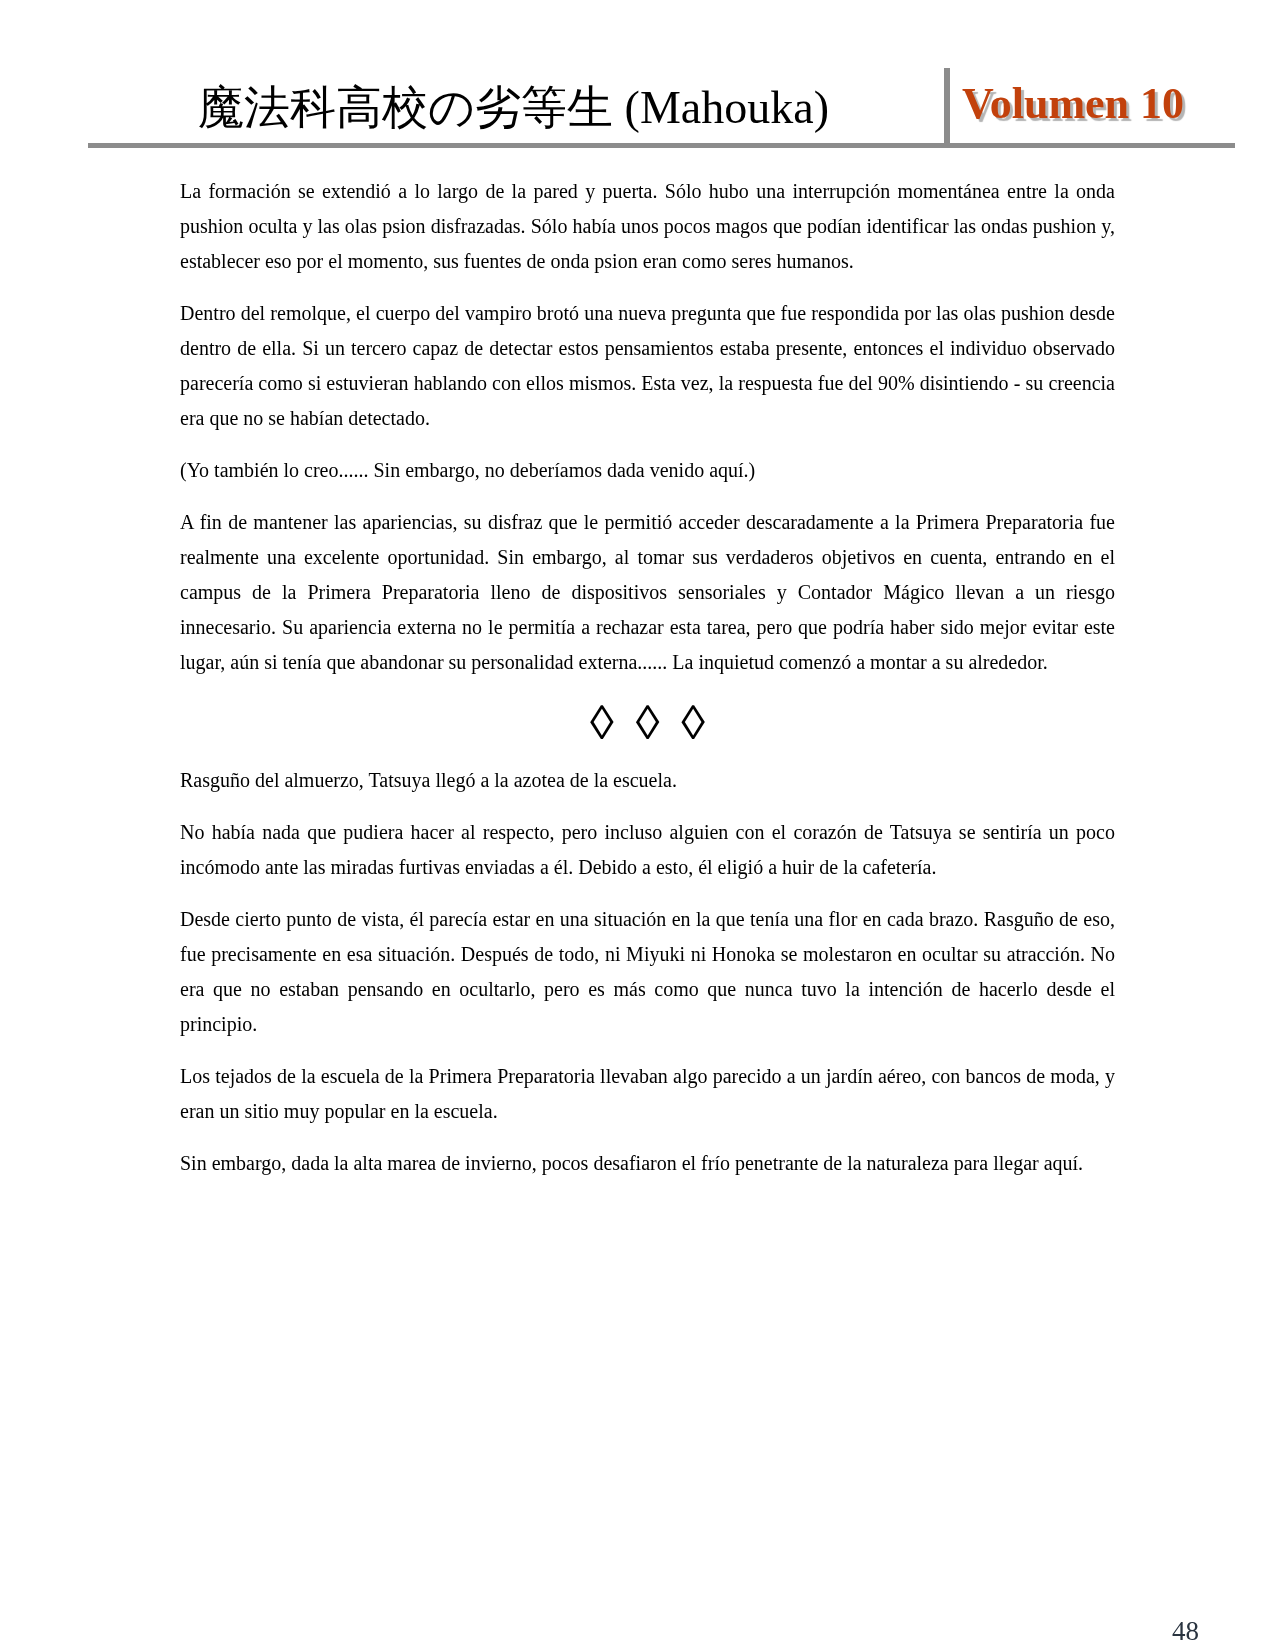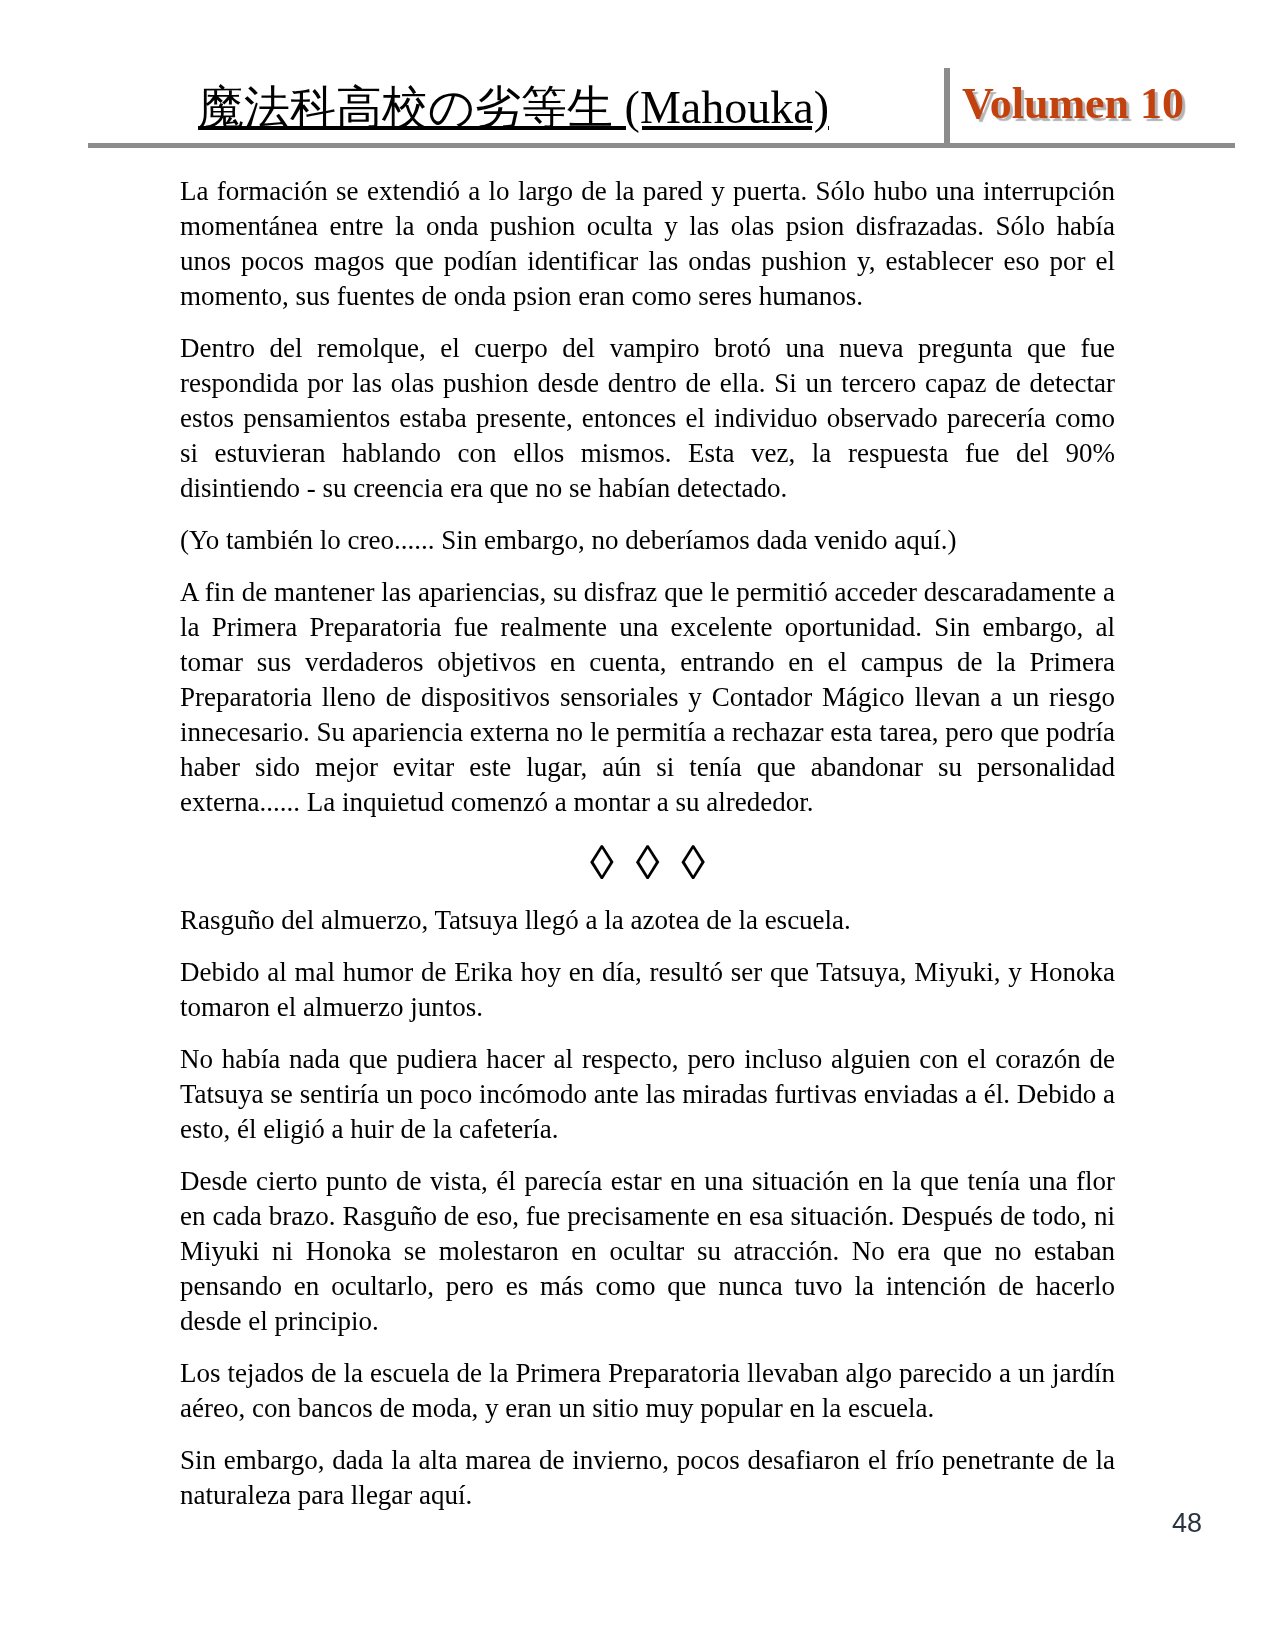--- a/index.html
+++ b/index.html
@@ -17,21 +17,20 @@
   .book-title {
     position: absolute;
     left: 198px;
     top: 80px;
     font-size: 46px;
     font-weight: normal;
     line-height: 56px;
     color: #000000;
     white-space: nowrap;
     font-family: "Liberation Serif", serif;
-    text-decoration: underline;
   }
   .header-vbar {
     position: absolute;
     left: 944px;
     top: 68px;
     width: 6px;
     height: 80px;
     background: #8c8c8c;
   }
   .volume-label {
@@ -55,42 +54,42 @@
     background: #8c8c8c;
   }
   
   .body-column {
     position: absolute;
     left: 180px;
     top: 174px;
     width: 935px;
   }
   .body-column p {
-    font-size: 27px;
+    font-size: 20px;
     line-height: 35px;
     text-align: justify;
     margin-bottom: 17px;
     color: #000000;
   }
   .scene-separator {
     text-align: center;
     font-size: 48px;
     line-height: 52px;
     margin: 6px 0 14px 0;
     word-spacing: 10px;
     font-weight: normal;
     color: #000000;
   }
   
   .page-number {
     position: absolute;
     left: 1172px;
-    top: 1508px;
+    top: 1616px;
     font-size: 27px;
-    font-family: Liberation Sans, sans-serif;
+    font-family: Liberation Serif, serif;
     color: #2a3440;
   }
 </style>
 </head>
 <body>
 
 <div class="page">
 
   <h1 class="book-title">魔法科高校の劣等生 (Mahouka)</h1>
 
@@ -102,21 +101,20 @@
 
   <div class="body-column">
     <p>La formación se extendió a lo largo de la pared y puerta. Sólo hubo una interrupción momentánea entre la onda pushion oculta y las olas psion disfrazadas. Sólo había unos pocos magos que podían identificar las ondas pushion y, establecer eso por el momento, sus fuentes de onda psion eran como seres humanos.</p>
     <p>Dentro del remolque, el cuerpo del vampiro brotó una nueva pregunta que fue respondida por las olas pushion desde dentro de ella. Si un tercero capaz de detectar estos pensamientos estaba presente, entonces el individuo observado parecería como si estuvieran hablando con ellos mismos. Esta vez, la respuesta fue del 90% disintiendo - su creencia era que no se habían detectado.</p>
     <p>(Yo también lo creo...... Sin embargo, no deberíamos dada venido aquí.)</p>
     <p>A fin de mantener las apariencias, su disfraz que le permitió acceder descaradamente a la Primera Preparatoria fue realmente una excelente oportunidad. Sin embargo, al tomar sus verdaderos objetivos en cuenta, entrando en el campus de la Primera Preparatoria lleno de dispositivos sensoriales y Contador Mágico llevan a un riesgo innecesario. Su apariencia externa no le permitía a rechazar esta tarea, pero que podría haber sido mejor evitar este lugar, aún si tenía que abandonar su personalidad externa...... La inquietud comenzó a montar a su alrededor.</p>
 
     <div class="scene-separator">◊ ◊ ◊</div>
 
     <p>Rasguño del almuerzo, Tatsuya llegó a la azotea de la escuela.</p>
-    <p>Debido al mal humor de Erika hoy en día, resultó ser que Tatsuya, Miyuki, y Honoka tomaron el almuerzo juntos.</p>
     <p>No había nada que pudiera hacer al respecto, pero incluso alguien con el corazón de Tatsuya se sentiría un poco incómodo ante las miradas furtivas enviadas a él. Debido a esto, él eligió a huir de la cafetería.</p>
     <p>Desde cierto punto de vista, él parecía estar en una situación en la que tenía una flor en cada brazo. Rasguño de eso, fue precisamente en esa situación. Después de todo, ni Miyuki ni Honoka se molestaron en ocultar su atracción. No era que no estaban pensando en ocultarlo, pero es más como que nunca tuvo la intención de hacerlo desde el principio.</p>
     <p>Los tejados de la escuela de la Primera Preparatoria llevaban algo parecido a un jardín aéreo, con bancos de moda, y eran un sitio muy popular en la escuela.</p>
     <p>Sin embargo, dada la alta marea de invierno, pocos desafiaron el frío penetrante de la naturaleza para llegar aquí.</p>
   </div>
 
   <div class="page-number">48</div>
 
 </div>
 

